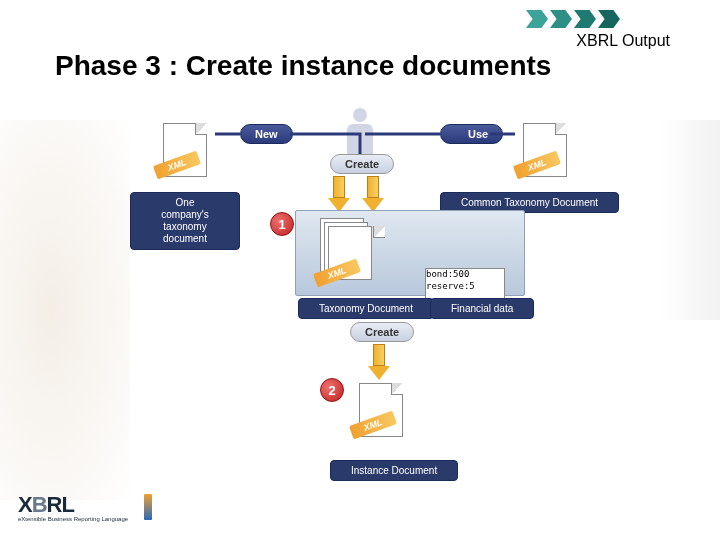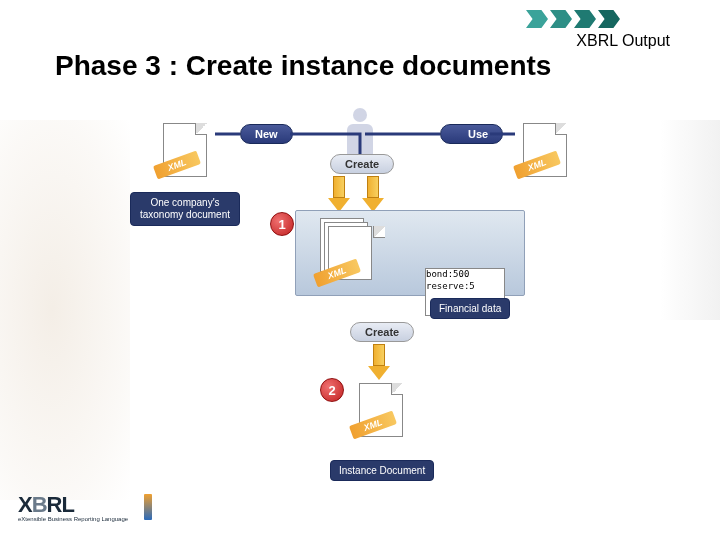--- a/index.html
+++ b/index.html
@@ -24,21 +24,21 @@
   
   .doc { position: absolute; width: 50px; height: 60px; }
   .doc-page { position: absolute; width: 44px; height: 54px; background: #fff; border: 1px solid #888; top: 3px; left: 3px; }
   .doc-fold { position: absolute; top: 3px; right: 3px; width: 12px; height: 12px; background: linear-gradient(135deg, #ddd 50%, #fff 50%); border-left: 1px solid #888; border-bottom: 1px solid #888; }
   .doc-stack .doc-page.s1 { top: 0; left: 0; }
   .doc-stack .doc-page.s2 { top: 4px; left: 4px; }
   .doc-stack .doc-page.s3 { top: 8px; left: 8px; }
   .xml-ribbon { position: absolute; bottom: 8px; left: -6px; width: 46px; height: 14px; background: linear-gradient(to right, #f0a030, #f8c860); transform: rotate(-20deg); border-radius: 2px; font-size: 9px; font-weight: bold; font-style: italic; color: #fff; text-align: center; line-height: 14px; }
   
   
-  .pill { position: absolute; background: #2a3a6a; color: #fff; font-size: 10px; padding: 4px 8px; border-radius: 4px; border: 1px solid #1a2a5a; white-space: nowrap; text-align: center; }
+  .pill { position: absolute; background: #2a3a6a; color: #fff; font-size: 10px; padding: 4px 20px; border-radius: 4px; border: 1px solid #1a2a5a; white-space: nowrap; text-align: center; }
   .pill.action { background: linear-gradient(to bottom, #4a5a9a, #2a3a7a); border-radius: 10px; padding: 3px 14px; font-size: 11px; font-weight: bold; }
   .pill.create { background: linear-gradient(to bottom, #e8ecf4, #c8d0e0); color: #333; border: 1px solid #999; border-radius: 10px; padding: 3px 14px; font-size: 11px; font-weight: bold; }
   
   
   .arrow-dn { position: absolute; width: 22px; }
   .arrow-dn .shaft { width: 12px; margin: 0 auto; background: linear-gradient(to right, #f0b030, #f8d060); border: 1px solid #c08010; }
   .arrow-dn .head { width: 0; height: 0; border-left: 11px solid transparent; border-right: 11px solid transparent; border-top: 14px solid #f0b030; }
   
   
   .badge { position: absolute; width: 24px; height: 24px; border-radius: 50%; background: radial-gradient(circle at 35% 35%, #f07070, #c02020); color: #fff; font-weight: bold; font-size: 13px; text-align: center; line-height: 24px; border: 1px solid #901010; }
@@ -90,20 +90,21 @@
     <div class="xml-ribbon">XML</div>
   </div>
   <div class="pill" style="top:92px; left:0px; width:110px; white-space:normal; line-height:1.2;">One company's
 taxonomy document</div>
 
   <div class="doc" style="top:20px; left:390px;">
     <div class="doc-page"></div>
       <div class="doc-fold"></div>
     <div class="xml-ribbon">XML</div>
   </div>
+  <div class="pill" style="top:92px; left:310px;">Common Taxonomy Document</div>
 
   <div class="pill action" style="top:24px; left:110px;">New</div>
   <div class="pill action" style="top:24px; left:310px;padding-left:27px;">Use</div>
 
   <svg style="position:absolute; top:20px; left:80px; width:310px; height:50px;">
     <path d="M5 14 L30 14 M80 14 L150 14 L150 40 M230 14 L155 14 M305 14 L280 14" stroke="#2a3a7a" stroke-width="3" fill="none"></path>
   </svg>
 
   <div class="pill create" style="top:54px; left:200px;">Create</div>
 
@@ -126,20 +127,21 @@
       <div class="doc-page s3"></div>
     <div class="doc-fold" style="top:8px; right:-5px;"></div>
     <div class="xml-ribbon" style="bottom:4px;">XML</div>
   </div>
 
   <div class="databox" style="top:120px; left:295px;"><span style="white-space:pre;">bond:500
 reserve:5
   .
   .</span></div>
 
+  <div class="pill" style="top:198px; left:168px;">Taxonomy Document</div>
   <div class="pill" style="top:198px; left:300px;">Financial data</div>
 
   <div class="pill create" style="top:222px; left:220px;">Create</div>
 
   <div class="arrow-dn" style="top:244px; left:238px;">
     <div class="shaft" style="height:22px;"></div>
       <div class="head"></div>
   </div>
 
   <div class="badge" style="top:278px; left:190px;">2</div>

